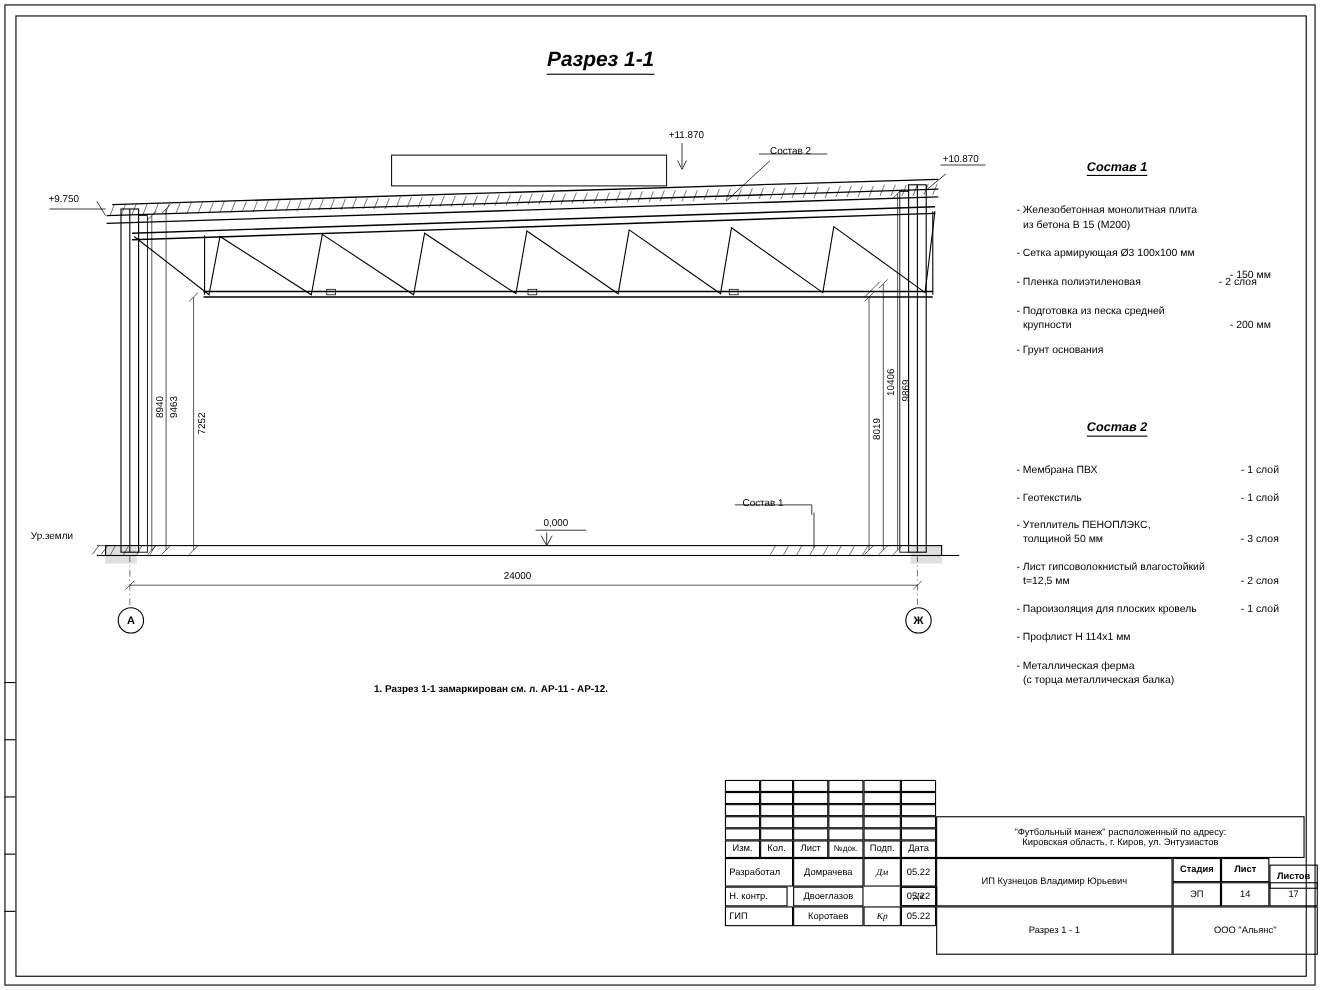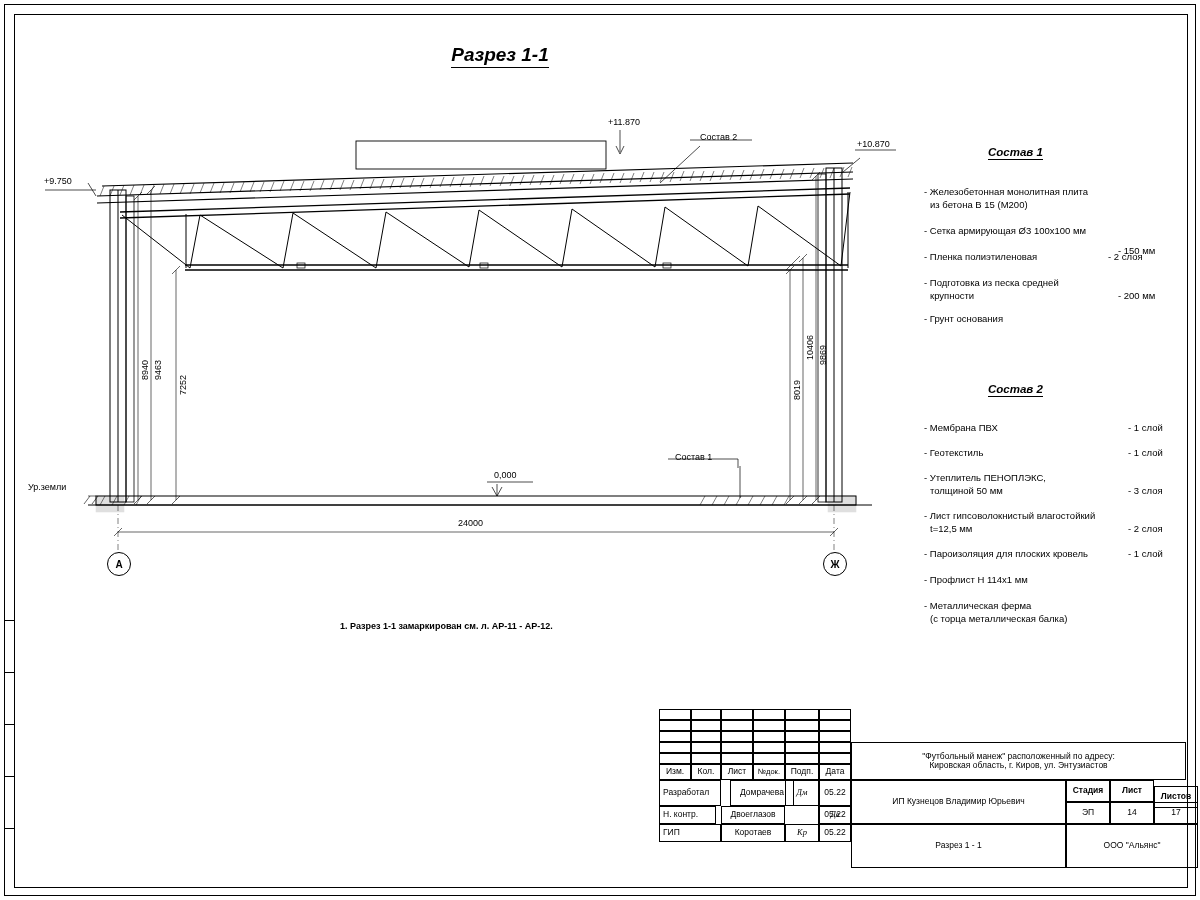--- a/index.html
+++ b/index.html
@@ -2,21 +2,21 @@
 <html><head>
 <meta charset="utf-8">
 <style>
   html,body{margin:0;padding:0;background:#ffffff;}
   body{width:1200px;height:900px;position:relative;font-family:"Liberation Sans",sans-serif;color:#000;overflow:hidden;}
   .sheet{position:absolute;left:0;top:0;width:1200px;height:900px;}
   .frame-outer{position:absolute;left:4px;top:4px;width:1190px;height:890px;border:1px solid #000;}
   .frame-inner{position:absolute;left:14px;top:14px;width:1172px;height:872px;border:1px solid #000;}
   .leftstubs{position:absolute;left:4px;top:620px;width:10px;height:276px;}
   .leftstubs div{position:absolute;left:0;width:10px;border-top:1px solid #000;}
-  .title{position:absolute;left:0;top:44px;width:1000px;text-align:center;}
+  .title{position:absolute;left:0;top:44px;width:1000px;text-align:center;padding-left:46px;}
   .title span{font-style:italic;font-weight:bold;font-size:19px;border-bottom:1px solid #000;padding-bottom:2px;}
   svg{position:absolute;left:0;top:0;overflow:visible;}
   .lbl{position:absolute;font-size:9px;white-space:nowrap;}
   .vlbl{position:absolute;font-size:9px;white-space:nowrap;transform-origin:0 0;transform:rotate(-90deg);}
   .secthead{position:absolute;font-style:italic;font-weight:bold;font-size:11.5px;border-bottom:1px solid #000;padding-bottom:1px;}
   .sl{position:absolute;font-size:9.5px;white-space:nowrap;}
   .slq{position:absolute;font-size:9.5px;white-space:nowrap;}
   .note{position:absolute;font-size:9px;font-weight:bold;}
   .elev{position:absolute;font-size:9px;white-space:nowrap;}
   .stamp{position:absolute;left:659px;top:709px;width:527px;height:177px;}
@@ -340,21 +340,21 @@
     <div class="cell" style="left:160px;top:44px;width:32px;height:11px;"></div>
 
     <div class="cell" style="left:0;top:55px;width:32px;height:16px;">Изм.</div>
     <div class="cell" style="left:32px;top:55px;width:30px;height:16px;">Кол.</div>
     <div class="cell" style="left:62px;top:55px;width:32px;height:16px;">Лист</div>
     <div class="cell" style="left:94px;top:55px;width:32px;height:16px;font-size:7.5px;">№док.</div>
     <div class="cell" style="left:126px;top:55px;width:34px;height:16px;">Подп.</div>
     <div class="cell" style="left:160px;top:55px;width:32px;height:16px;">Дата</div>
 
     <div class="cell l" style="left:0;top:71px;width:62px;height:26px;">Разработал</div>
-    <div class="cell" style="left:62px;top:71px;width:64px;height:26px;margin-left:9px;">Домрачева</div>
+    <div class="cell" style="left:62px;top:71px;width:64px;height:26px;">Домрачева</div>
     <div class="cell sig" style="left:126px;top:71px;width:34px;height:26px;">Дм</div>
     <div class="cell" style="left:160px;top:71px;width:32px;height:26px;">05.22</div>
 
     <div class="cell l" style="left:0;top:97px;width:57px;height:18px;">Н. контр.</div>
     <div class="cell" style="left:62px;top:97px;width:64px;height:18px;">Двоеглазов</div>
     <div class="cell sig" style="left:126px;top:97px;width:34px;height:18px;margin-left:33px;">Дв</div>
     <div class="cell" style="left:160px;top:97px;width:32px;height:18px;">05.22</div>
 
     <div class="cell l" style="left:0;top:115px;width:62px;height:18px;">ГИП</div>
     <div class="cell" style="left:62px;top:115px;width:64px;height:18px;">Коротаев</div>

